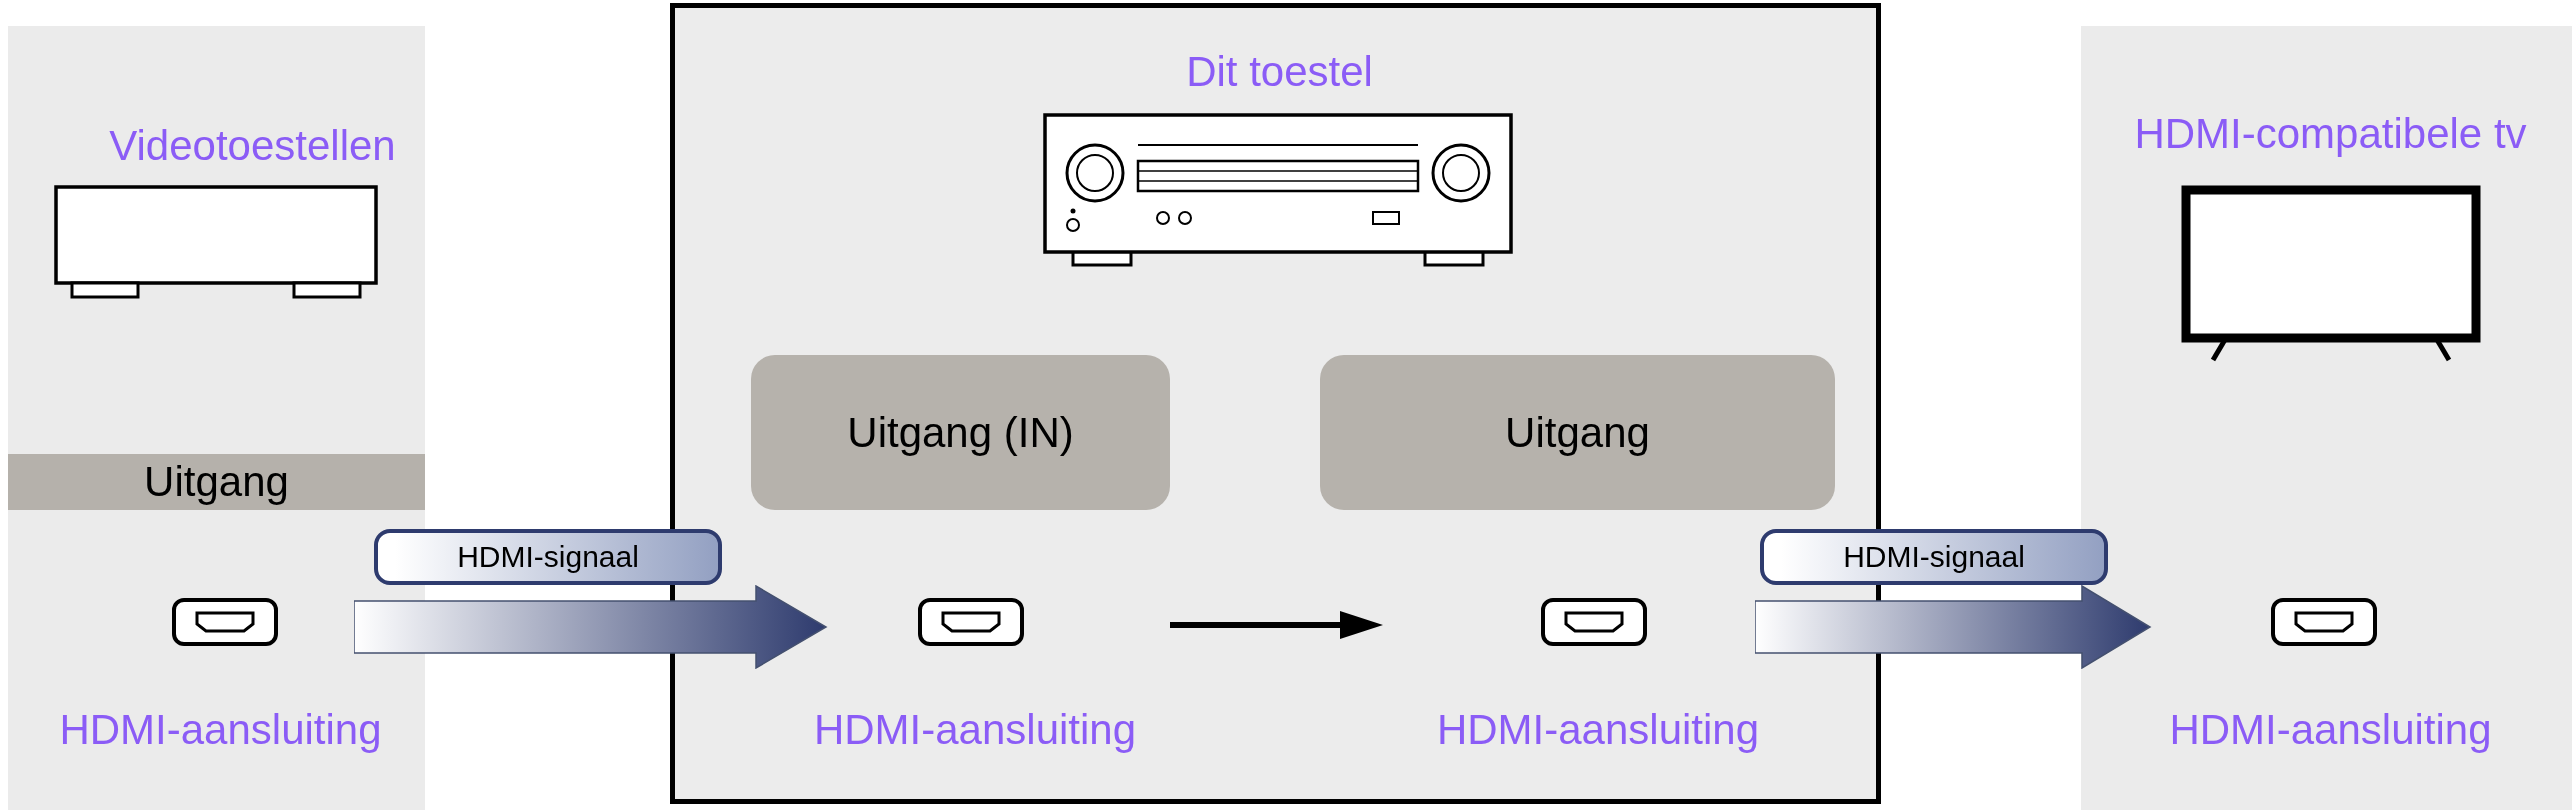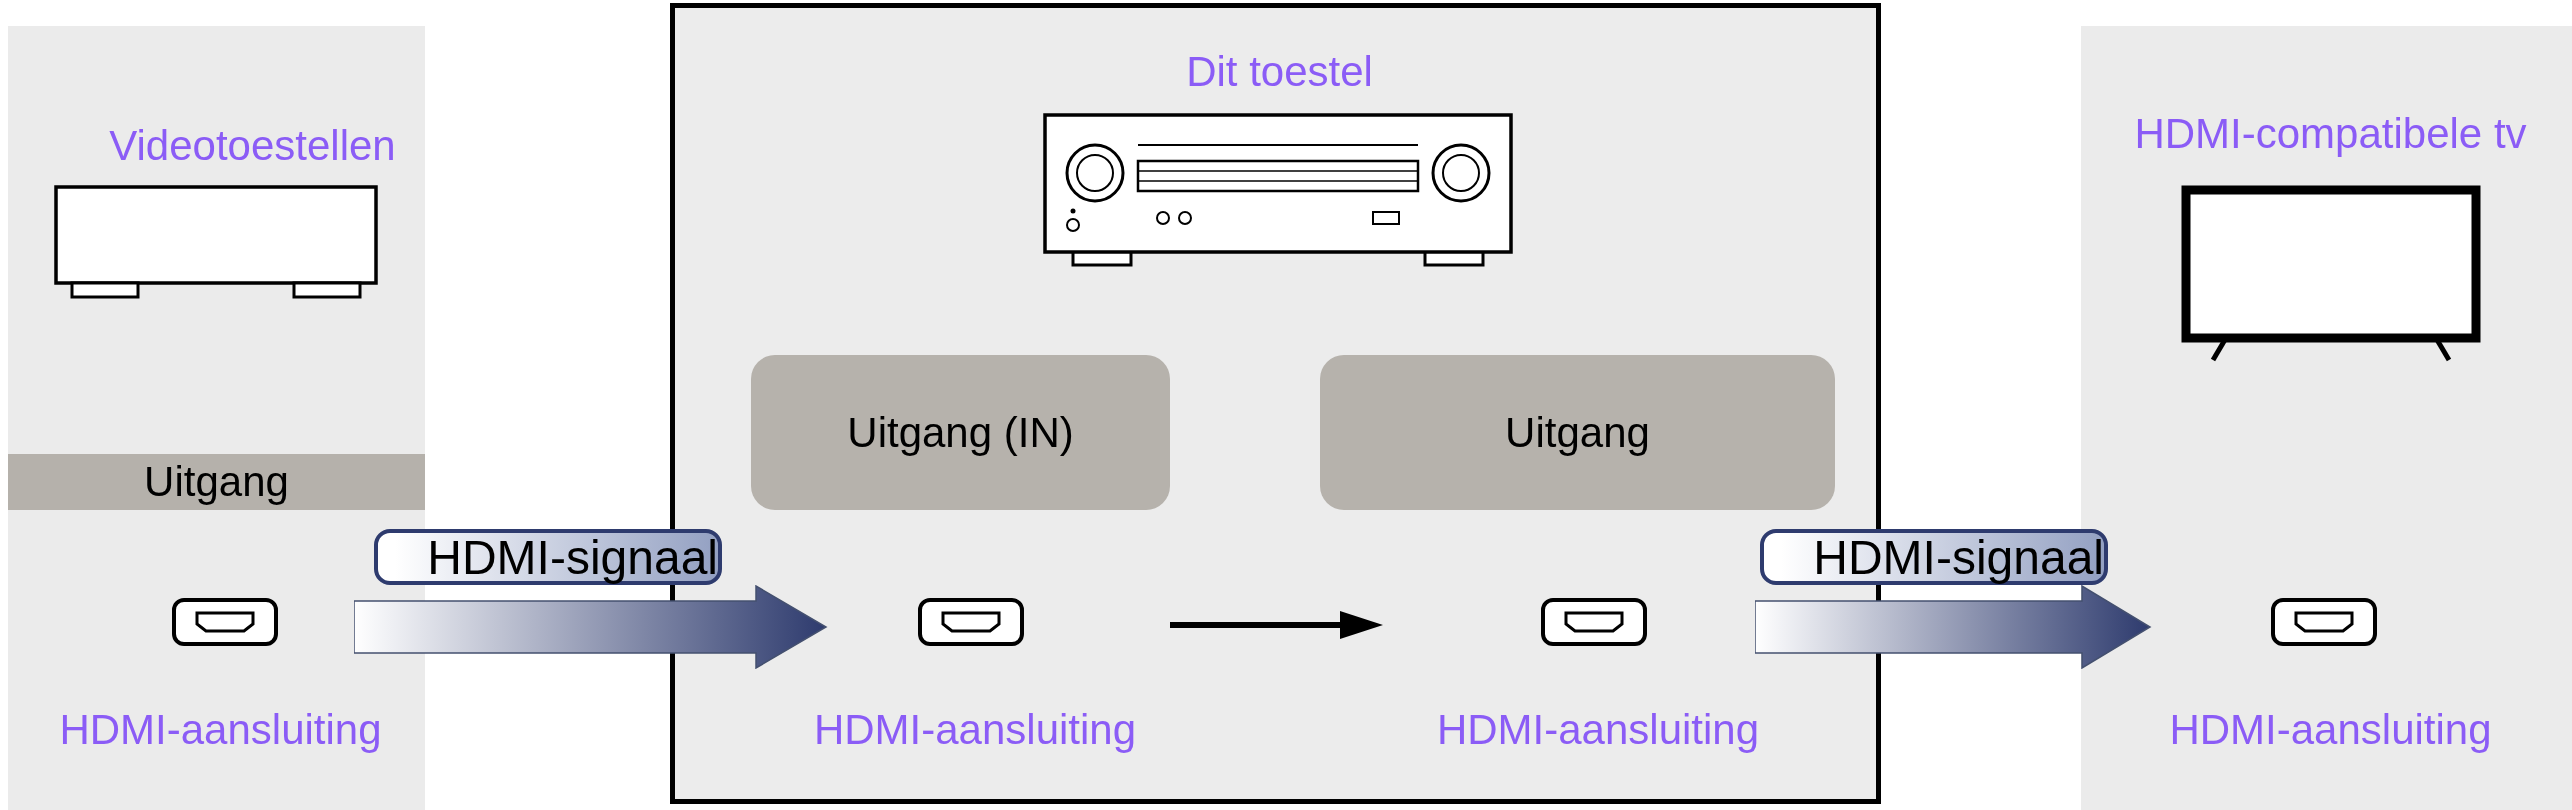--- a/index.html
+++ b/index.html
@@ -73,22 +73,22 @@
   }
   #input-badge  { left: 751px;  top: 355px; width: 419px; height: 155px; }
   #output-badge { left: 1320px; top: 355px; width: 515px; height: 155px; }
 
   .signal-badge {
     position: absolute;
     width: 348px; height: 56px;
     border: 4px solid #2e3b6e;
     border-radius: 16px;
     background: linear-gradient(90deg, #ffffff 5%, #93a0c2 100%);
-    display: flex; align-items: center; justify-content: flex-end;
-    font-size: 48px;
+    display: flex; align-items: center; justify-content: center;
+    font-size: 30px;
     color: #000;
     z-index: 5;
   }
   #signal-badge-left  { left: 374px;  top: 529px; }
   #signal-badge-right { left: 1760px; top: 529px; }
 </style>
 </head>
 <body>
 
 <div class="canvas">

